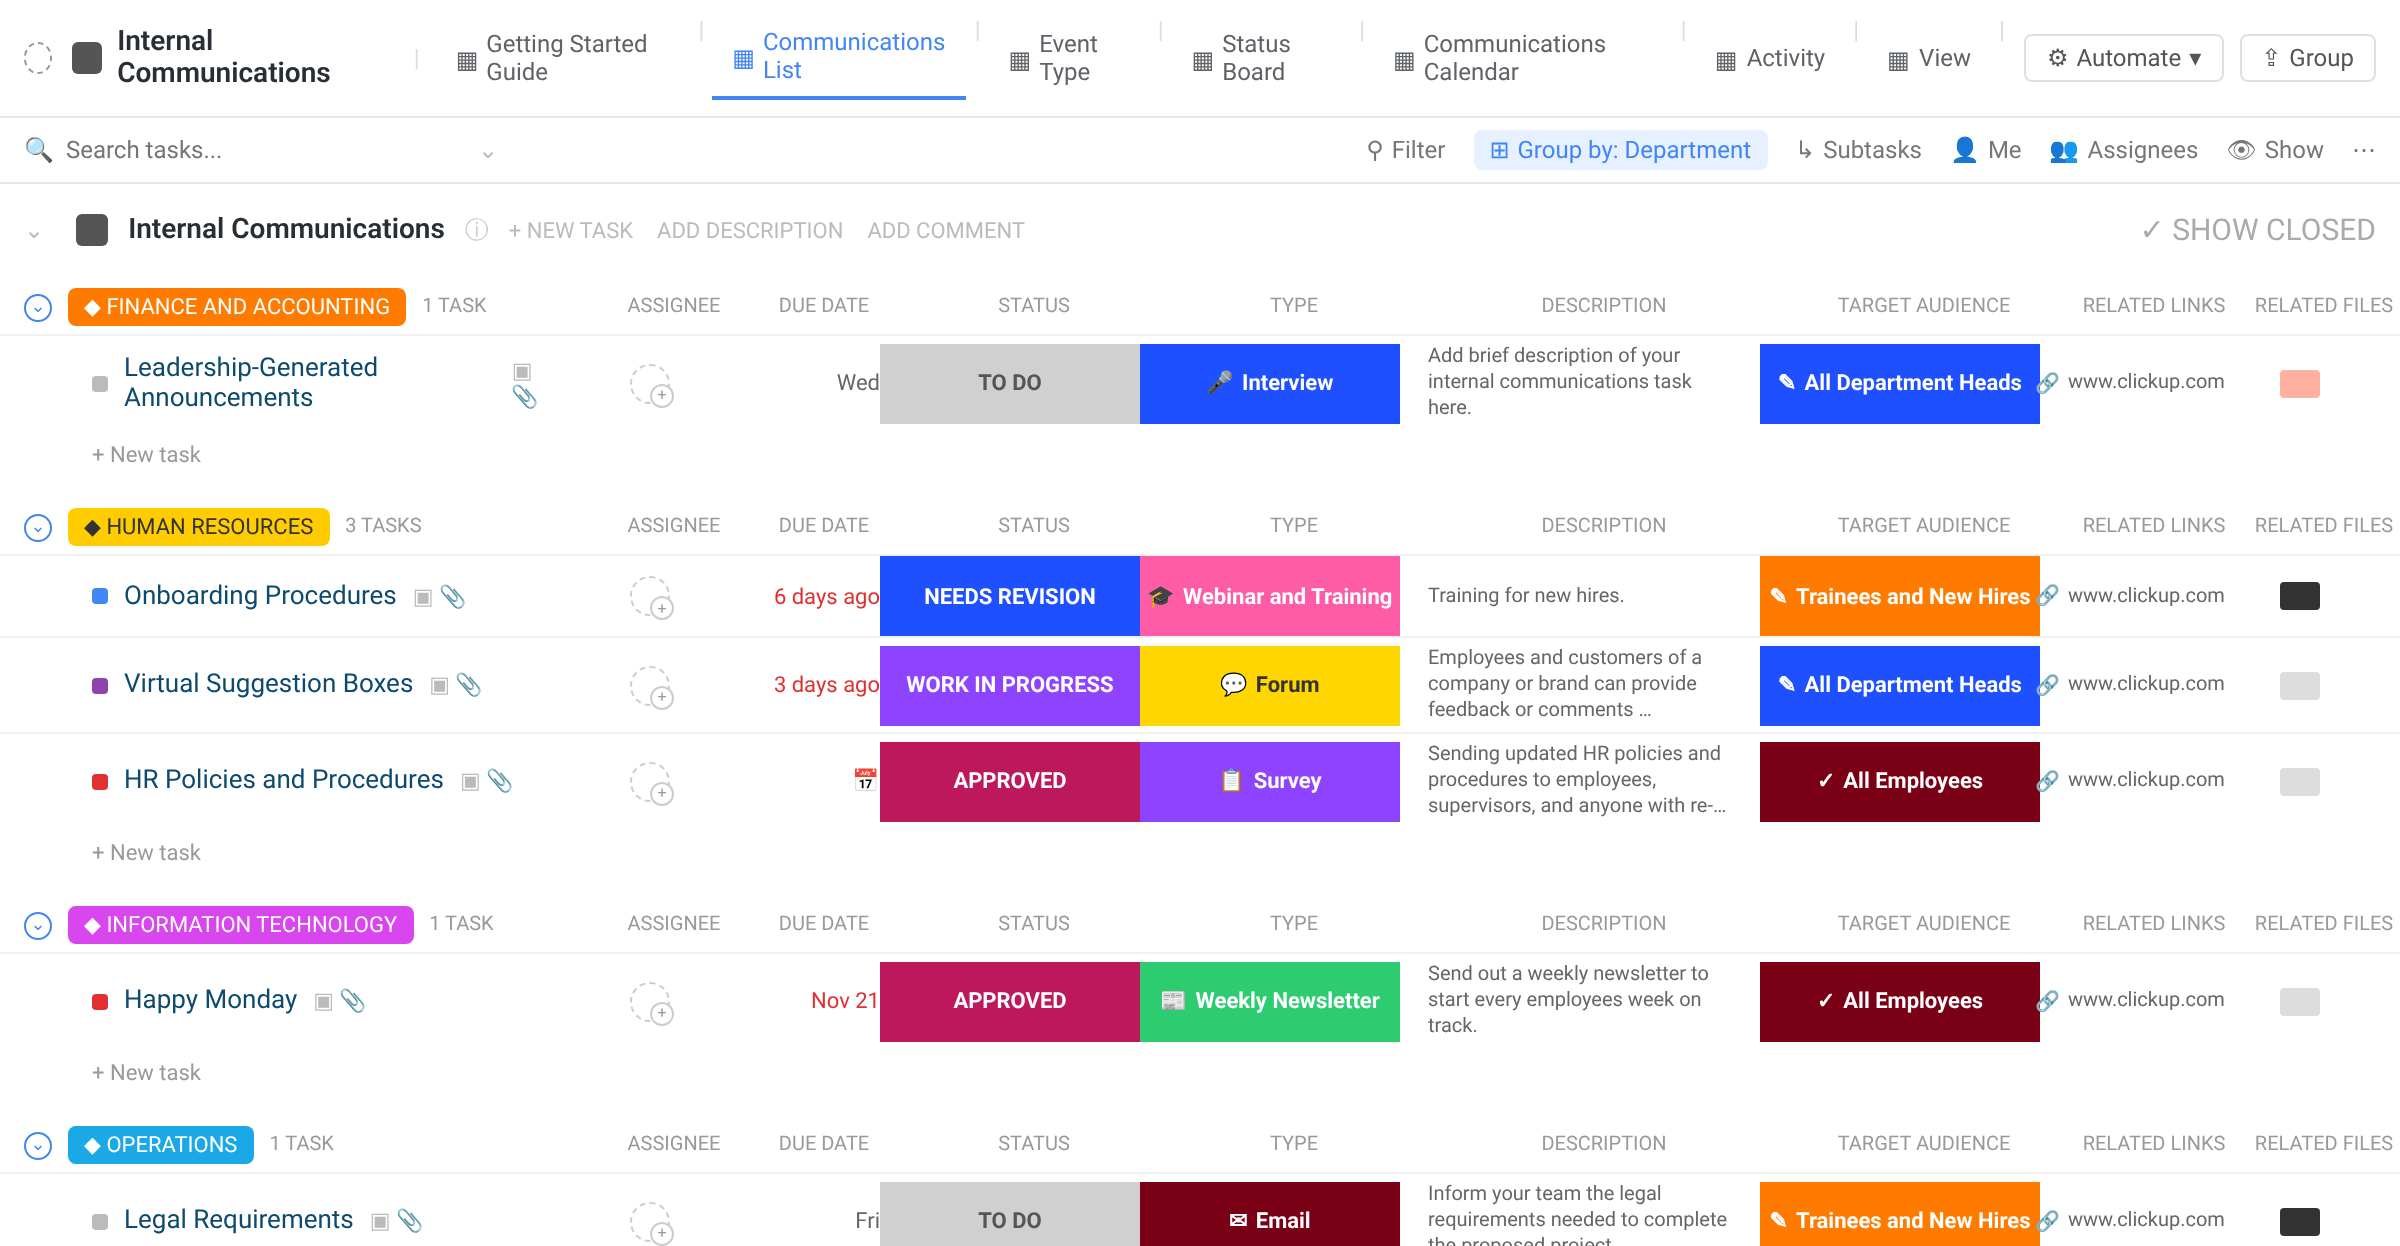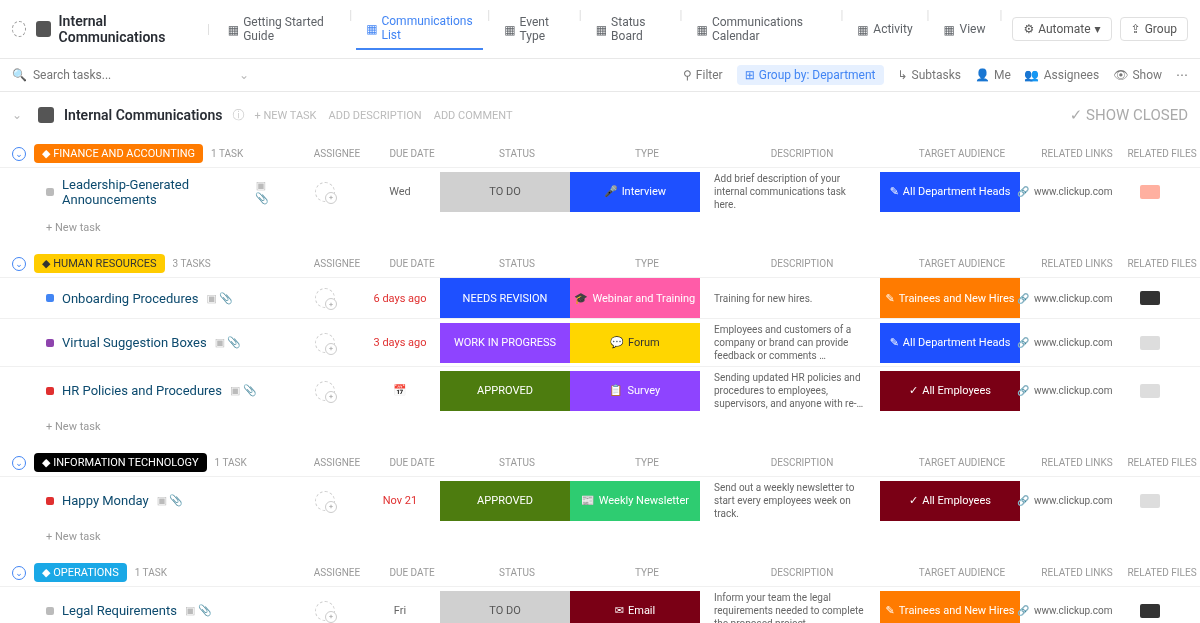--- a/index.html
+++ b/index.html
@@ -25,43 +25,43 @@
 .header-actions{display:flex;gap:12px;color:#bbb;font-size:11px}
 .header-actions span{cursor:pointer}
 .show-closed{margin-left:auto;color:#aaa;font-size:15px;cursor:pointer}
 .group{margin:6px 0 10px}
 .group-header{display:grid;grid-template-columns:290px 70px 80px 130px 130px 180px 140px 90px 80px;gap:0;align-items:center;padding:4px 12px;font-size:10px;color:#888;text-transform:uppercase}
 .group-label-cell{display:flex;align-items:center;gap:8px}
 .collapse-icon{width:14px;height:14px;border:1px solid #4285f4;border-radius:50%;display:flex;align-items:center;justify-content:center;color:#4285f4;font-size:9px}
 .group-chip{padding:3px 8px;border-radius:4px;color:#fff;font-size:11px;font-weight:400;display:flex;align-items:center;gap:4px}
 .chip-orange{background:#ff7b00}
 .chip-yellow{background:#ffcc00;color:#333}
-.chip-gray{background:#000000}
+.chip-gray{background:#d946ef}
 .chip-blue{background:#1aa8e6}
 .task-count{color:#999;font-size:10px}
 .col-head{text-align:center;font-size:10px;color:#999}
 .task-row{display:grid;grid-template-columns:290px 70px 80px 130px 130px 180px 140px 90px 80px;align-items:center;padding:0;border-top:1px solid #f0f0f0;background:#fff;min-height:40px}
 .task-name-cell{display:flex;align-items:center;gap:8px;padding:8px 12px 8px 46px}
 .status-dot{width:8px;height:8px;border-radius:2px;flex-shrink:0}
 .dot-gray{background:#bbb}
 .dot-blue{background:#4285f4}
 .dot-purple{background:#8e44ad}
 .dot-red{background:#e03030}
 .task-name{font-size:13px;color:#0c4a6e}
 .task-icons{display:flex;gap:3px;color:#bbb;font-size:11px}
 .assignee-cell{display:flex;justify-content:center}
 .assignee-empty{width:20px;height:20px;border:1px dashed #ccc;border-radius:50%;position:relative}
 .assignee-empty::after{content:"+";position:absolute;bottom:-3px;right:-3px;background:#fff;border:1px solid #ccc;border-radius:50%;width:10px;height:10px;font-size:8px;display:flex;align-items:center;justify-content:center;color:#999}
-.due-cell{text-align:center;font-size:11px;color:#666}
+.due-cell{text-align:right;font-size:11px;color:#666}
 .due-red{color:#e03030}
 .due-empty{color:#ccc}
-.pill{display:flex;align-items:center;justify-content:center;height:40px;color:#fff;font-size:11px;font-weight:400;gap:4px}
+.pill{display:flex;align-items:center;justify-content:center;height:40px;color:#fff;font-size:11px;font-weight:700;gap:4px}
 .pill-gray{background:#d0d0d0;color:#555}
 .pill-blue{background:#1e50ff}
-.pill-red{background:#4d7c0f}
+.pill-red{background:#be185d}
 .pill-purple{background:#8e44ff}
 .pill-pink{background:#ff5ca8}
 .pill-yellow{background:#ffd600;color:#333}
 .pill-darkred{background:#7a0015}
 .pill-green{background:#2ecc71}
 .pill-orange{background:#ff7b00}
 .desc-cell{font-size:10px;color:#666;padding:4px 14px;line-height:1.3}
 .link-cell{display:flex;align-items:center;gap:4px;font-size:10px;color:#666;justify-content:center}
 .link-icon{color:#aaa}
 .file-cell{display:flex;justify-content:center;align-items:center}

